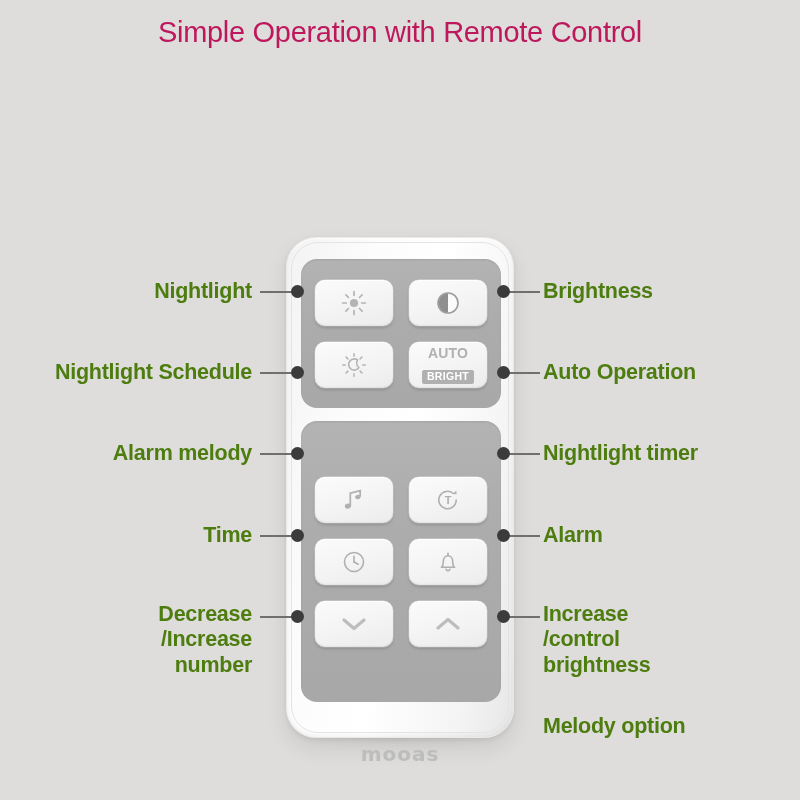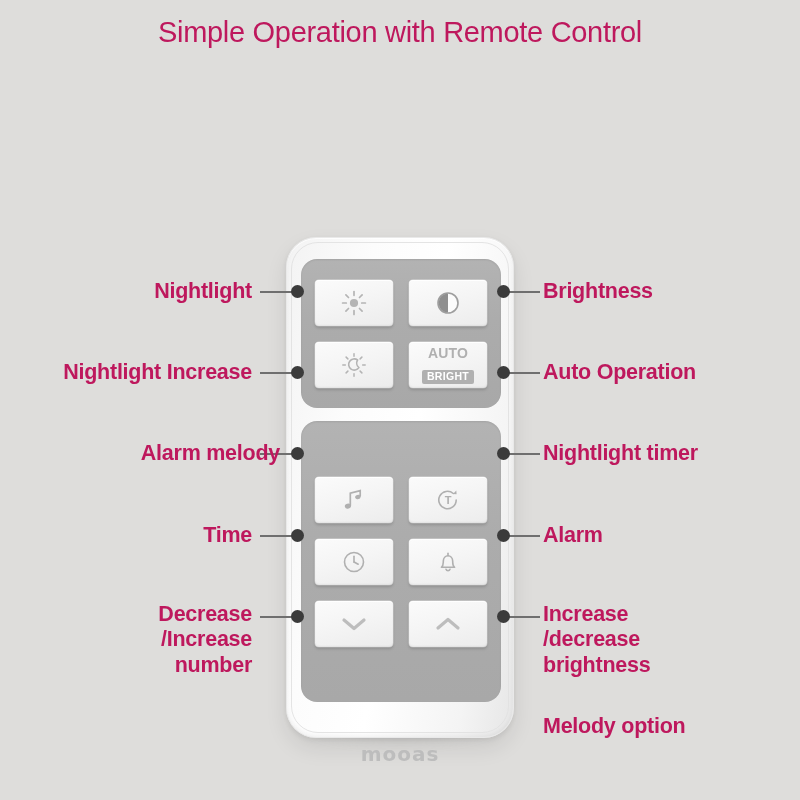--- a/index.html
+++ b/index.html
@@ -87,21 +87,21 @@
     align-content: center;
     justify-content: center;
   }
   #keypad-top   { top: 21px;  height: 149px; }
   #keypad-main  { top: 183px; height: 281px; }
 
   .btn {
     width: 78px;
     height: 46px;
     margin: 8px 8px;
-    border-radius: 4px;
+    border-radius: 10px;
     background: linear-gradient(165deg, #fbfbfb 0%, #f5f5f5 45%, #ececec 100%);
     box-shadow:
       0 2px 3px rgba(0,0,0,0.17),
       0 0 0 0.5px rgba(255,255,255,0.55),
       inset 0 1px 0 rgba(255,255,255,0.95),
       inset 0 -1px 2px rgba(0,0,0,0.06);
     display: flex;
     align-items: center;
     justify-content: center;
     position: relative;
@@ -160,21 +160,21 @@
     height: 1.5px;
     background: #6f6f6f;
     z-index: 5;
   }
 
   
   .label {
     position: absolute;
     font-size: 21.5px;
     font-weight: 700;
-    color: #be185d;
+    color: #4d7c0f;
     line-height: 1.18;
     letter-spacing: -0.25px;
     white-space: pre-line;
     z-index: 7;
   }
   .label.left  { text-align: right; }
   .label.right { text-align: left;  }
 </style>
 </head>
 <body>
@@ -334,35 +334,35 @@
 <div class="dot" style="left:497px; top:447px;"></div>
 
 <div class="lead" style="left:498px; top:535px;  width:42px;"></div>
 <div class="dot" style="left:497px; top:529px;"></div>
 
 <div class="lead" style="left:498px; top:616px;  width:42px;"></div>
 <div class="dot" style="left:497px; top:610px;"></div>
 
 <div class="label left" style="left:0px; top:279px; width:252px;">Nightlight</div>
 
-<div class="label left" style="left:0px; top:360px; width:252px;">Nightlight Increase</div>
-
-<div class="label left" style="left:0px; top:441px; width:252px;padding-left:28px;">Alarm melody</div>
+<div class="label left" style="left:0px; top:360px; width:252px;">Nightlight Schedule</div>
+
+<div class="label left" style="left:0px; top:441px; width:252px;">Alarm melody</div>
 
 <div class="label left" style="left:0px; top:523px; width:252px;">Time</div>
 
 <div class="label left" style="left:0px; top:602px; width:252px;">Decrease
 /Increase
 number</div>
 
 <div class="label right" style="left:543px; top:279px; width:255px;">Brightness</div>
 
 <div class="label right" style="left:543px; top:360px; width:255px;">Auto Operation</div>
 
 <div class="label right" style="left:543px; top:441px; width:255px;">Nightlight timer</div>
 
 <div class="label right" style="left:543px; top:523px; width:255px;">Alarm</div>
 
 <div class="label right" style="left:543px; top:602px; width:255px;">Increase
-/decrease
+/control
 brightness</div>
 
 <div class="label right" style="left:543px; top:714px; width:255px;">Melody option</div>
 
 </body></html>

